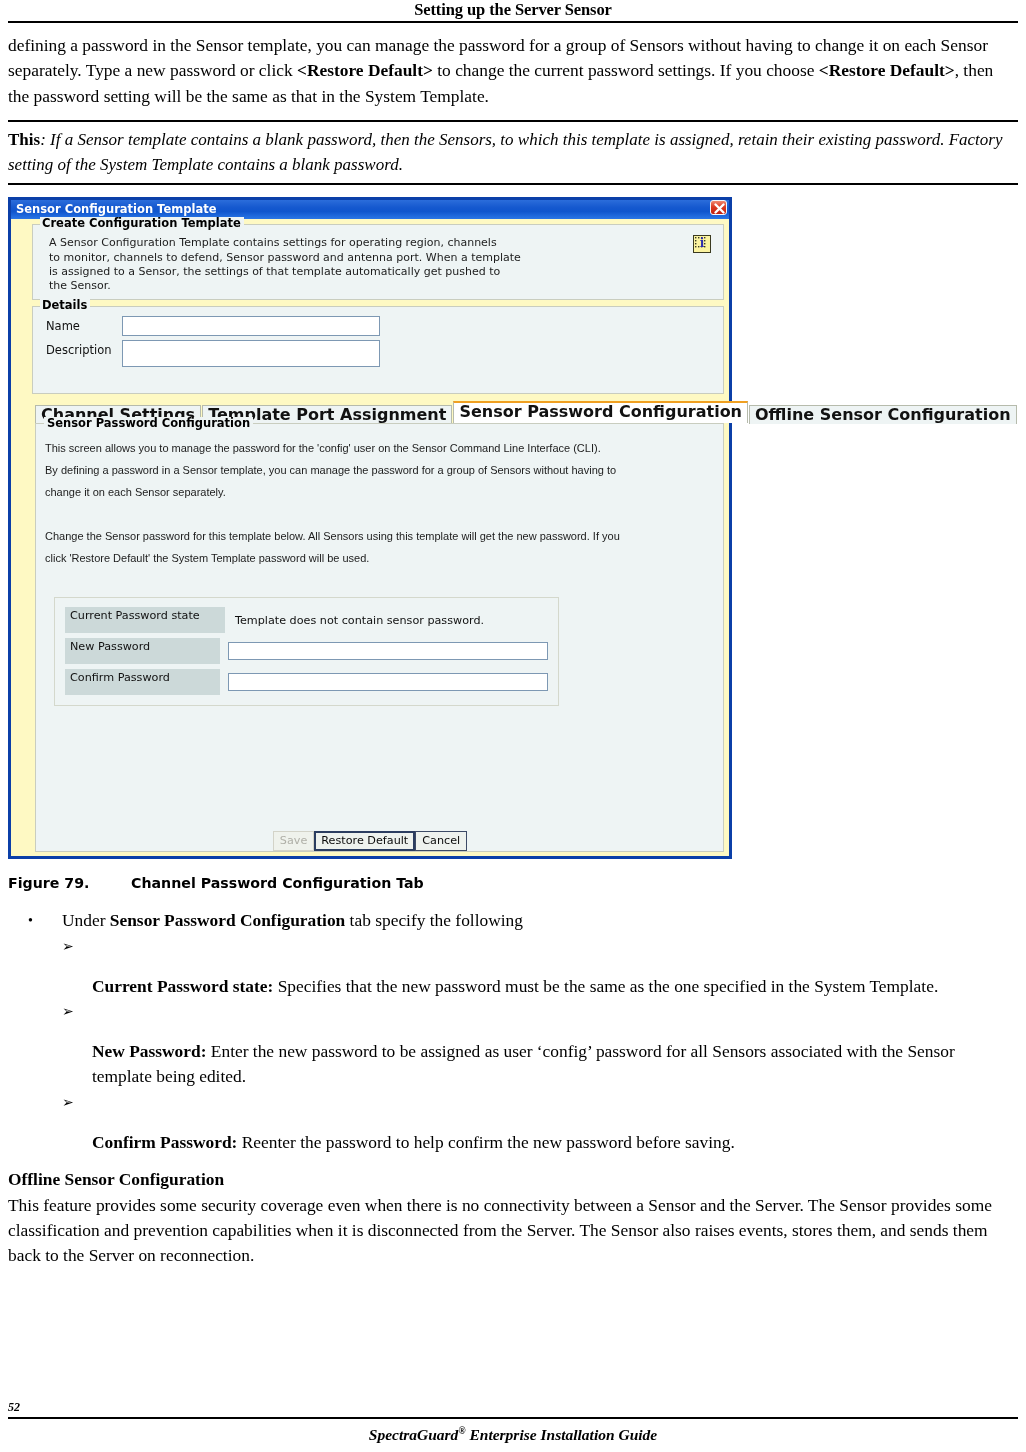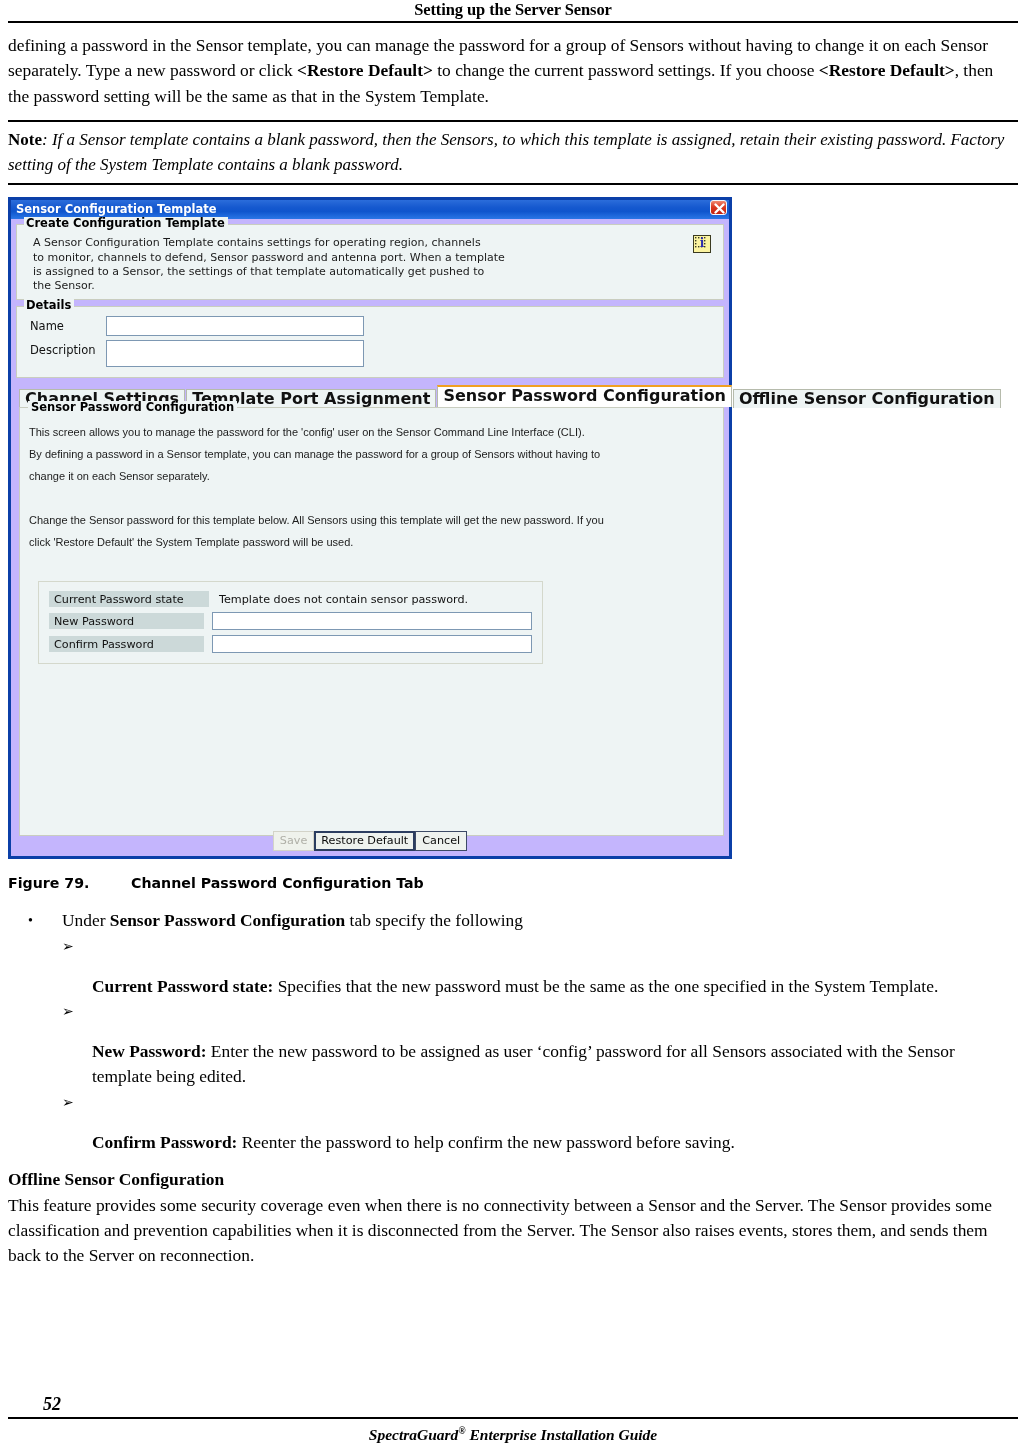--- a/index.html
+++ b/index.html
@@ -105,24 +105,24 @@
     height: 15px;
     border: 1px solid #f2f6fb;
     border-radius: 3px;
     background: linear-gradient(to bottom, #f08a72 0%, #dc3b22 45%, #c12010 100%);
     position: relative;
     box-sizing: border-box;
   }
   .close-btn svg { position: absolute; left: 2px; top: 1px; }
 
   .dialog-body {
-    padding: 5px 5px 0 5px;
+    padding: 5px 5px 0 21px;
     box-sizing: border-box;
     height: calc(100% - 19px);
-    background: #c4b5fd;
+    background: #fef9c3;
     position: relative;
   }
 
   
   .grp {
     position: relative;
     border: 1px solid #c9cdbf;
     background: #eef4f4;
     box-sizing: border-box;
     margin-bottom: 6px;
@@ -282,21 +282,21 @@
   }
   .pwd-row:last-child { margin-bottom: 0; }
   .pwd-lab {
     width: 160px;
     background: #ccd9d9;
     font-size: 11.2px;
     font-family: "DejaVu Sans", sans-serif;
     color: #111;
     padding: 3px 0 3px 5px;
     box-sizing: border-box;
-    height: 16px;
+    height: 26px;
     line-height: 12px;
     white-space: nowrap;
   }
   .pwd-static {
     font-size: 11.2px;
     font-family: "DejaVu Sans", sans-serif;
     color: #111;
     padding-left: 10px;
     white-space: nowrap;
   }
@@ -376,23 +376,22 @@
   
   .footer {
     position: absolute;
     left: 8px; right: 8px;
     bottom: 8px;
   }
   .footer .pageno {
     font-family: "Liberation Serif", serif;
     font-style: italic;
     font-weight: bold;
-    font-size: 18px;
+    font-size: 12px;
     padding-bottom: 2px;
-    margin-left: 35px;
   }
   .footer .frule { border-top: 2.4px solid #000; }
   .footer .ftxt {
     text-align: center;
     font-family: "Liberation Serif", serif;
     font-style: italic;
     font-weight: bold;
     font-size: 15.5px;
     padding-top: 6px;
   }
@@ -402,21 +401,21 @@
 <body>
 
 <div class="page">
 
   <div class="running-head">Setting up the Server Sensor</div>
   <div class="rule-thick"></div>
 
   <p class="bodytext para-intro">defining a password in the Sensor template, you can manage the password for a group of Sensors without having to change it on each Sensor separately. Type a new password or click <b>&lt;Restore Default&gt;</b> to change the current password settings. If you choose <b>&lt;Restore Default&gt;</b>, then the password setting will be the same as that in the System Template.</p>
 
   <div class="note-block">
-    <p><span class="note-lead">Note</span><span>: If a Sensor template contains a blank password, then the Sensors, to which this template is assigned, retain their existing password. Factory setting of the System Template contains a blank password.</span></p>
+    <p><span class="note-lead">This</span><span>: If a Sensor template contains a blank password, then the Sensors, to which this template is assigned, retain their existing password. Factory setting of the System Template contains a blank password.</span></p>
   </div>
 
   <div class="figure-wrap">
     <div class="dialog">
 
       <div class="titlebar">
         <div class="ttl">Sensor Configuration Template</div>
         <div class="close-btn">
           <svg width="13" height="13" viewBox="0 0 13 13" aria-hidden="true">
             <path d="M2.5 2.5 L10.5 10.5 M10.5 2.5 L2.5 10.5" stroke="#ffffff" stroke-width="2.4" stroke-linecap="round"></path>
@@ -446,21 +445,21 @@
                 <rect x="1" y="10" width="1.4" height="1.4"></rect>
                   <rect x="4" y="10" width="1.4" height="1.4"></rect>
                 <rect x="7" y="10" width="1.4" height="1.4"></rect>
                   <rect x="10" y="10" width="1.4" height="1.4"></rect>
               </g>
             </svg>
             <div class="i-glyph">i</div>
           </div>
         </div>
 
-        <div class="grp" style="height:72px;padding-top:8px;">
+        <div class="grp" style="height:88px;padding-top:8px;">
           <div class="grp-title">Details</div>
           <div class="det-row">
             <div class="det-label">Name</div>
             <div class="txtbox name"></div>
           </div>
           <div class="det-row">
             <div class="det-label">Description</div>
             <div class="txtbox descr"></div>
           </div>
         </div>

